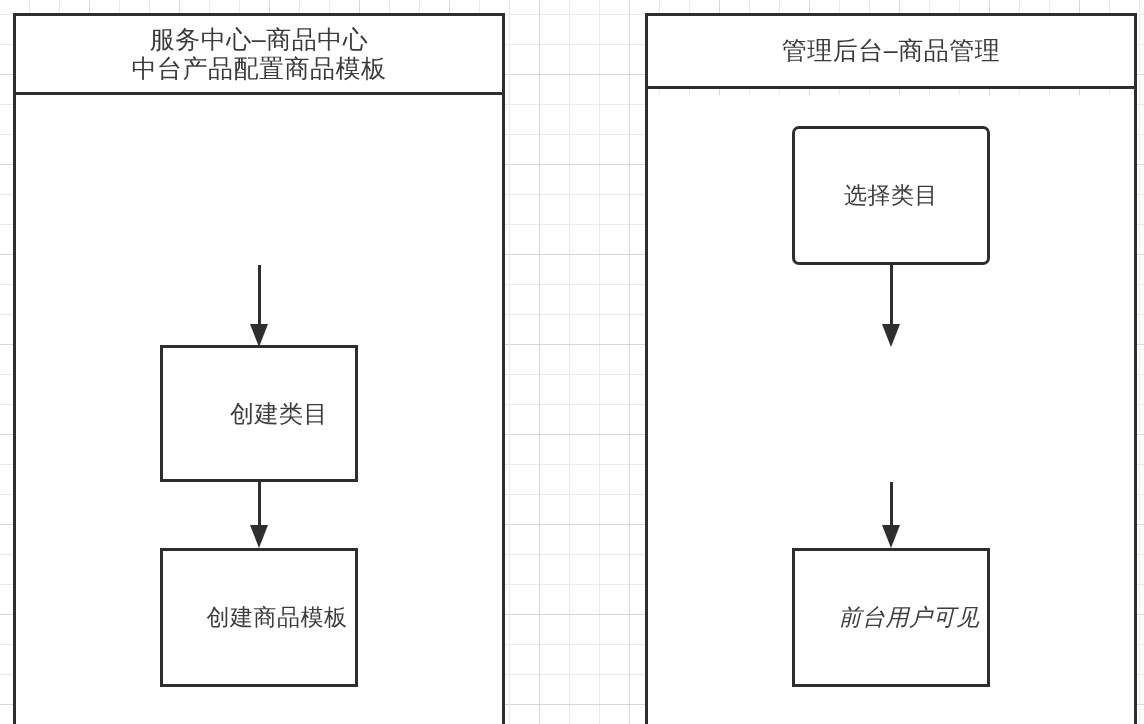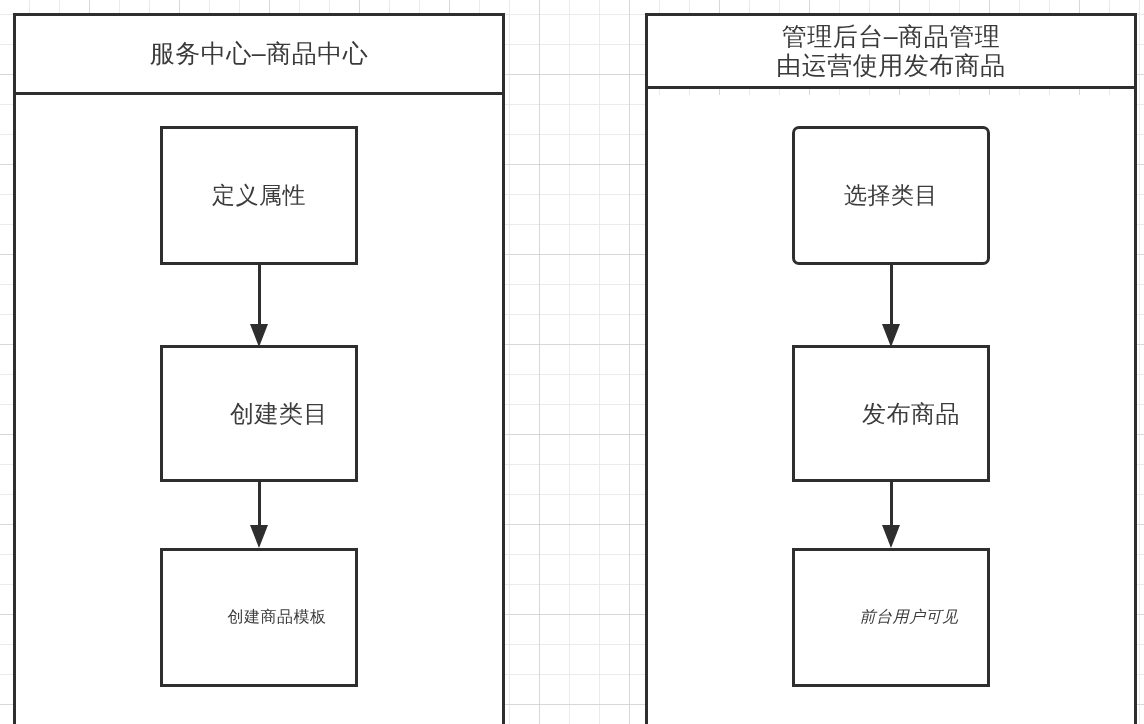--- a/index.html
+++ b/index.html
@@ -75,21 +75,21 @@
     box-sizing: border-box;
     display: flex;
     align-items: center;
     justify-content: center;
     color: #3c3c3c;
     white-space: nowrap;
     letter-spacing: 0.5px;
   }
   .node.fs-lg { font-size: 23px; }
   .node.fs-md { font-size: 24px; padding-left: 40px; }
-  .node.fs-sm { font-size: 16px; padding-left: 36px; }
+  .node.fs-sm { font-size: 23px; padding-left: 36px; }
 
   
   .connector { position: absolute; }
   .connector .shaft {
     position: absolute;
     left: 50%;
     top: 0;
     width: 3px;
     margin-left: -1.5px;
     background: #2e2e2e;
@@ -108,28 +108,26 @@
 </style>
 </head>
 <body>
 
 <div id="canvas">
 
   <div class="lane" style="left:13px; top:13px; width:492px; height:730px;">
 
     <div class="lane-header" style="height:79px;">
       <span>服务中心–商品中心</span>
+      <span>中台产品配置商品模板</span>
     </div>
 
     <div class="lane-body" style="top:79px;"></div>
   </div>
 
-  <div class="node fs-lg" style="left:160px; top:126px; width:198px; height:139px;">
-    <span>定义属性</span>
-  </div>
 
   <div class="connector" style="left:248px; top:265px; width:22px; height:82px;">
     <div class="shaft" style="height:60px;"></div>
     <div class="head"></div>
   </div>
 
   <div class="node fs-md" style="left:160px; top:345px; width:198px; height:137px;">
     <span>创建类目</span>
   </div>
 
@@ -139,38 +137,34 @@
   </div>
 
   <div class="node fs-sm" style="left:160px; top:548px; width:198px; height:139px;">
     <span>创建商品模板</span>
   </div>
 
   <div class="lane" style="left:645px; top:13px; width:492px; height:730px;">
 
     <div class="lane-header" style="height:73px;">
       <span>管理后台–商品管理</span>
-      <span>由运营使用发布商品</span>
     </div>
 
     <div class="lane-body" style="top:79px;"></div>
   </div>
 
   <div class="node fs-lg" style="left:792px; top:126px; width:198px; height:139px;border-radius:7px;">
     <span>选择类目</span>
   </div>
 
   <div class="connector" style="left:880px; top:265px; width:22px; height:82px;">
     <div class="shaft" style="height:60px;"></div>
     <div class="head"></div>
   </div>
 
-  <div class="node fs-md" style="left:792px; top:345px; width:198px; height:137px;">
-    <span>发布商品</span>
-  </div>
 
   <div class="connector" style="left:880px; top:482px; width:22px; height:66px;">
     <div class="shaft" style="height:44px;"></div>
     <div class="head"></div>
   </div>
 
   <div class="node fs-sm" style="left:792px; top:548px; width:198px; height:139px;font-style:italic;">
     <span>前台用户可见</span>
   </div>
 

